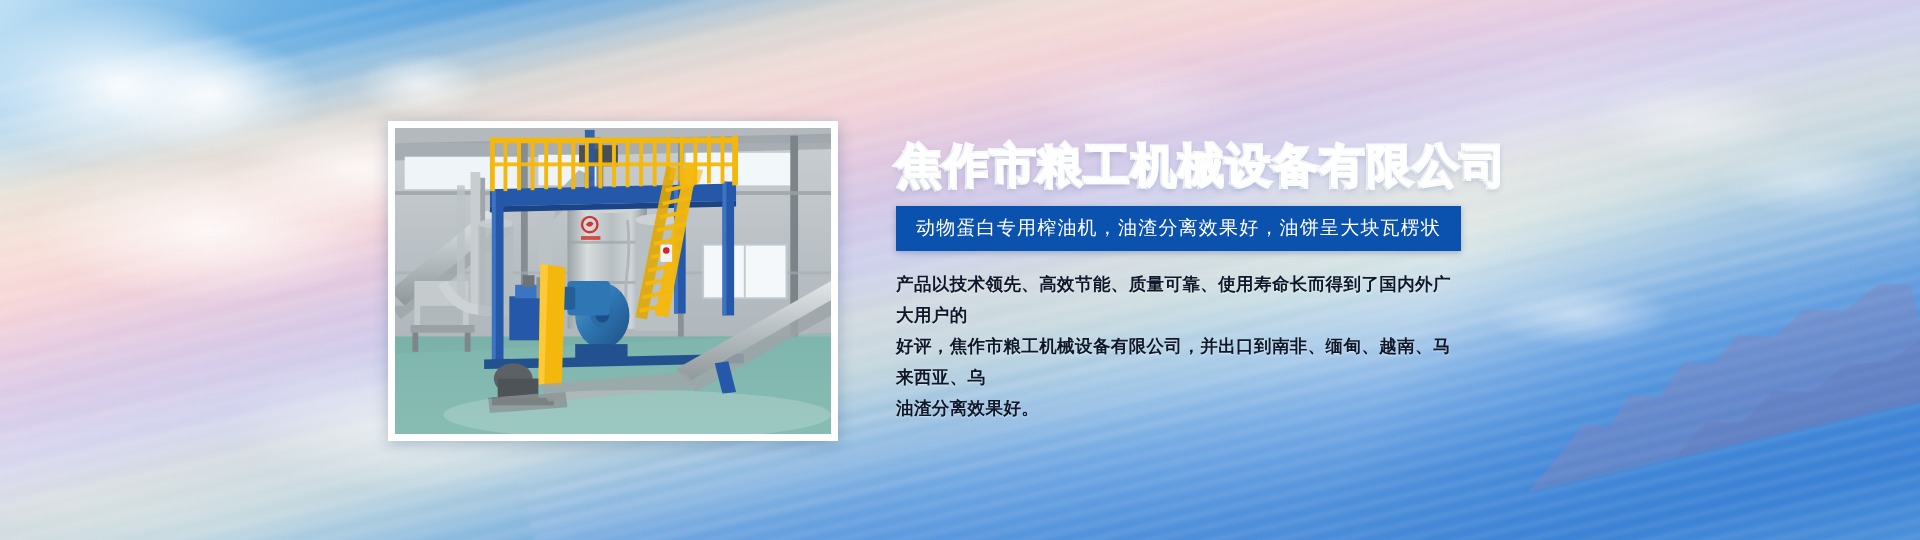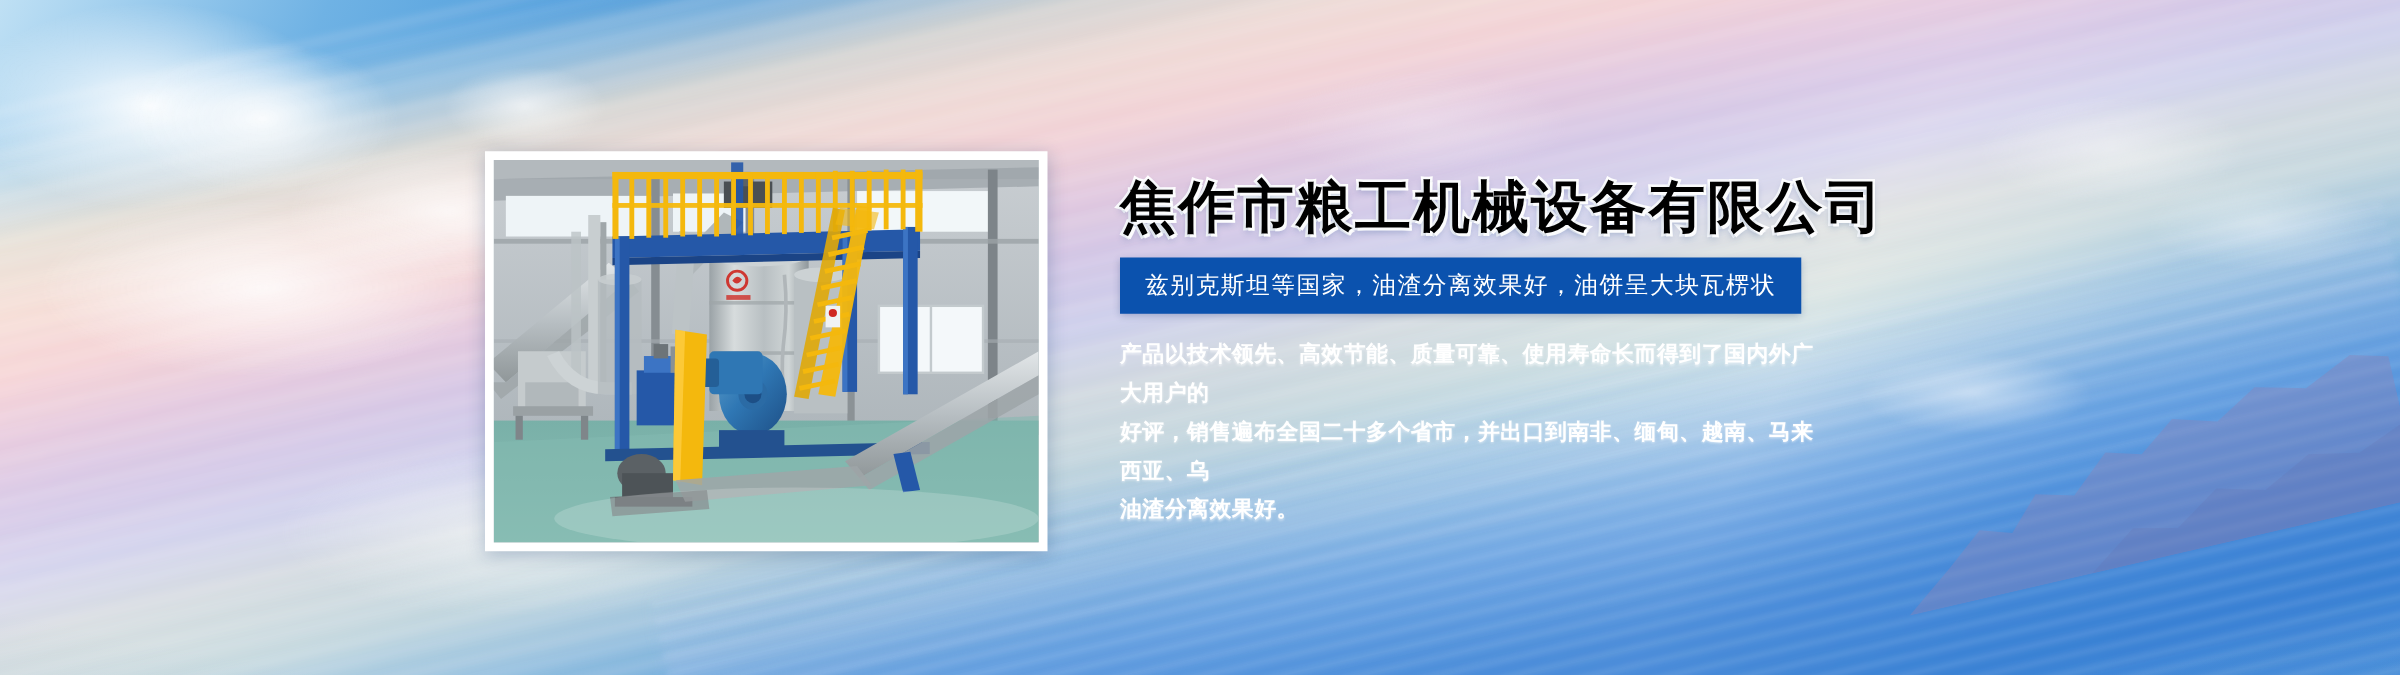--- a/index.html
+++ b/index.html
@@ -135,21 +135,21 @@
   
   .content{
     position:absolute;left:896px;top:140px;width:700px;
   }
   .company-title{
     font-family:"DejaVu Sans","Liberation Sans",sans-serif;
     font-weight:bold;
     font-size:45px;
     line-height:52px;
     letter-spacing:2px;
-    color:#000000;
+    color:#ffffff;
     margin:0 0 14px 0;
     white-space:nowrap;
     -webkit-text-stroke:4px #ffffff;
     paint-order:stroke fill;
     text-shadow:
        0 0 1px #ffffff,
        2px 2px 0 rgba(255,255,255,0.9),
        0 3px 6px rgba(40,80,140,0.35);
   }
   .tagline-bar{
@@ -158,21 +158,21 @@
     color:#ffffff;
     font-size:19px;
     font-weight:normal;
     letter-spacing:1.2px;
     padding:9px 20px 10px 20px;
     margin:0 0 18px 0;
     white-space:nowrap;
     box-shadow:0 2px 6px rgba(20,50,110,0.3);
   }
   .body-copy{
-    color:#ffffff;
+    color:#0f172a;
     font-size:17.5px;
     font-weight:bold;
     line-height:31px;
     letter-spacing:0.4px;
     width:560px;
     text-shadow:0 1px 2px rgba(255,255,255,0.55);
   }
   .body-copy p{margin:0;}
 </style>
 </head>
@@ -387,22 +387,22 @@
         <circle cx="280" cy="128" r="3.4" fill="#cf2720"></circle>
 
         <ellipse cx="250" cy="300" rx="200" ry="26" fill="#ffffff" opacity="0.18"></ellipse>
       </svg>
     </div>
   </div>
 
   <div class="content">
     <h1 class="company-title">焦作市粮工机械设备有限公司</h1>
 
-    <div class="tagline-bar">兹别克斯坦等国家，油渣分离效果好，油饼呈大块瓦楞状</div>
+    <div class="tagline-bar">动物蛋白专用榨油机，油渣分离效果好，油饼呈大块瓦楞状</div>
 
     <div class="body-copy">
       <p>产品以技术领先、高效节能、质量可靠、使用寿命长而得到了国内外广大用户的</p>
-      <p>好评，销售遍布全国二十多个省市，并出口到南非、缅甸、越南、马来西亚、乌</p>
+      <p>好评，焦作市粮工机械设备有限公司，并出口到南非、缅甸、越南、马来西亚、乌</p>
       <p>油渣分离效果好。</p>
     </div>
   </div>
 
 </div>
 
 </body></html>

